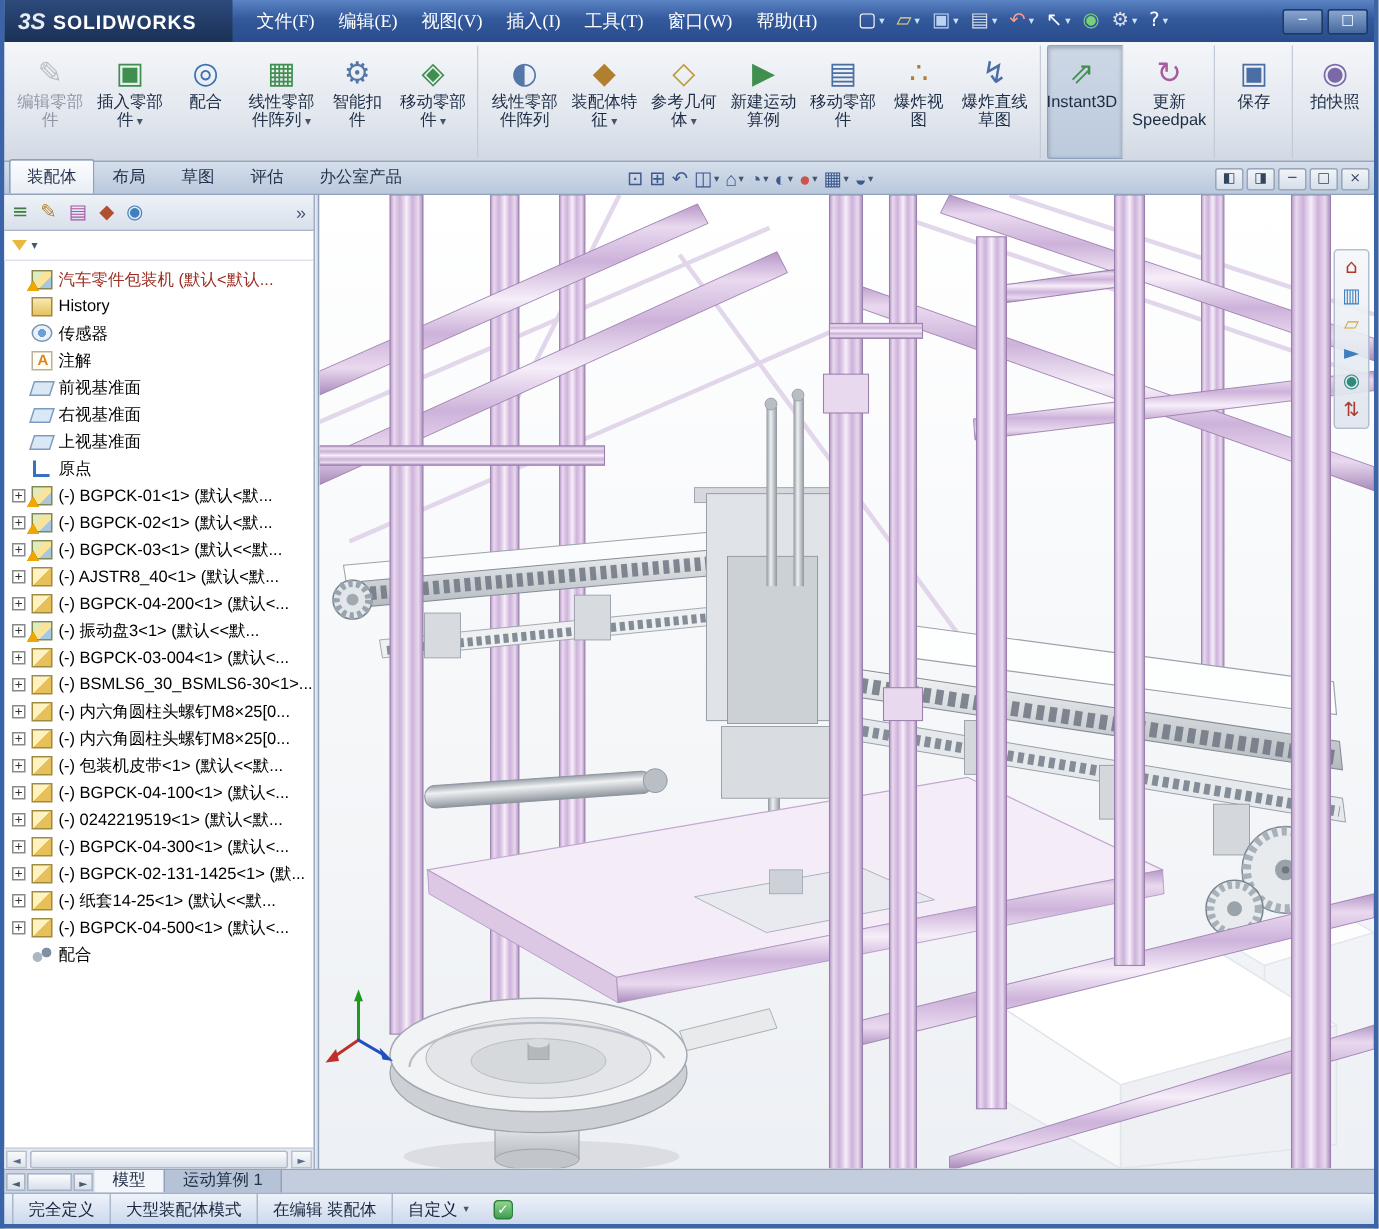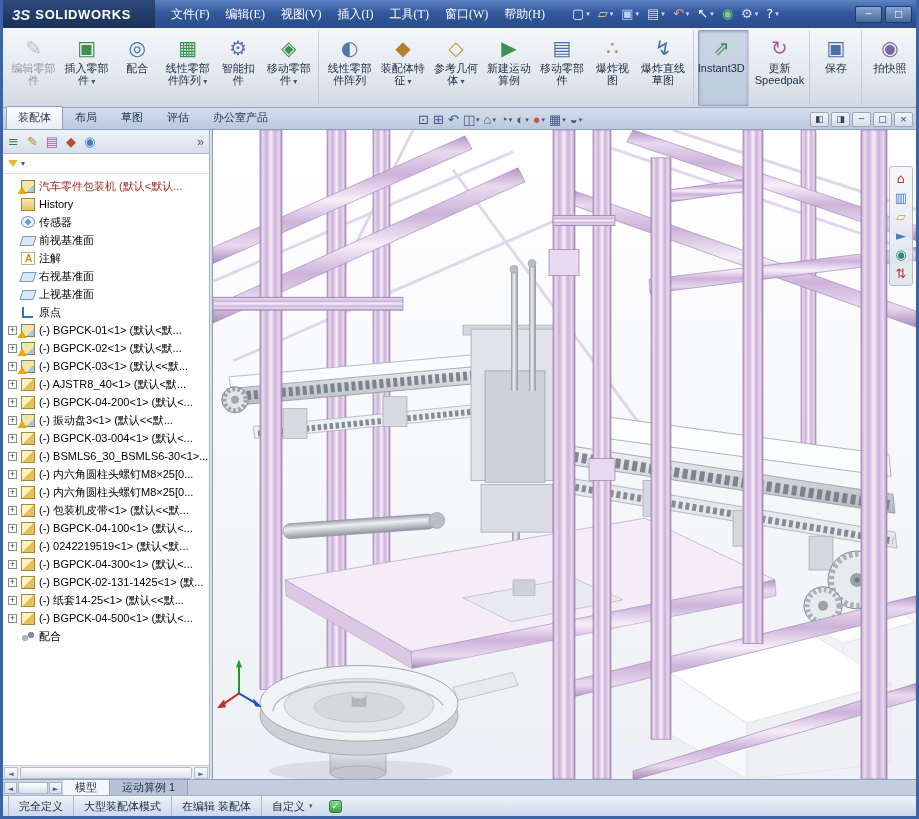--- a/index.html
+++ b/index.html
@@ -336,28 +336,28 @@
             </div>
 
             <div class="trow">
               <span class="exp"></span>
               <span class="ticon icon-sensors"></span>
               <span class="tlabel">传感器</span>
             </div>
 
             <div class="trow">
               <span class="exp"></span>
+              <span class="ticon icon-annotations"></span>
+              <span class="tlabel">注解</span>
+            </div>
+
+            <div class="trow">
+              <span class="exp"></span>
               <span class="ticon icon-plane"></span>
               <span class="tlabel">前视基准面</span>
-            </div>
-
-            <div class="trow">
-              <span class="exp"></span>
-              <span class="ticon icon-annotations"></span>
-              <span class="tlabel">注解</span>
             </div>
 
             <div class="trow">
               <span class="exp"></span>
               <span class="ticon icon-plane"></span>
               <span class="tlabel">右视基准面</span>
             </div>
 
             <div class="trow">
               <span class="exp"></span>

